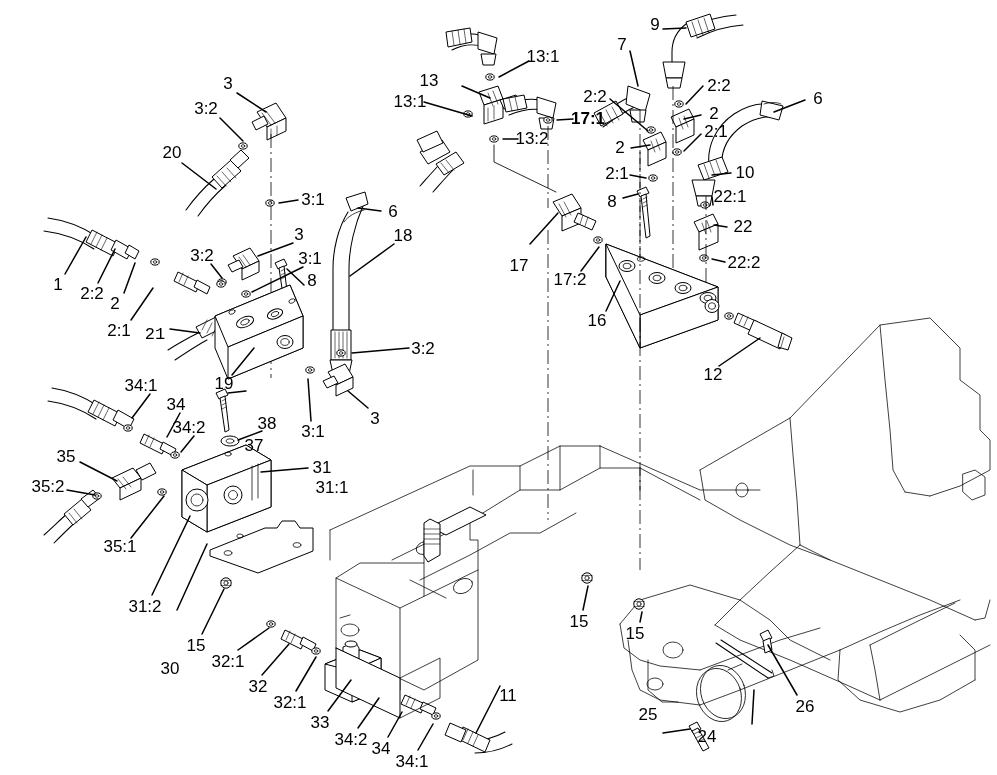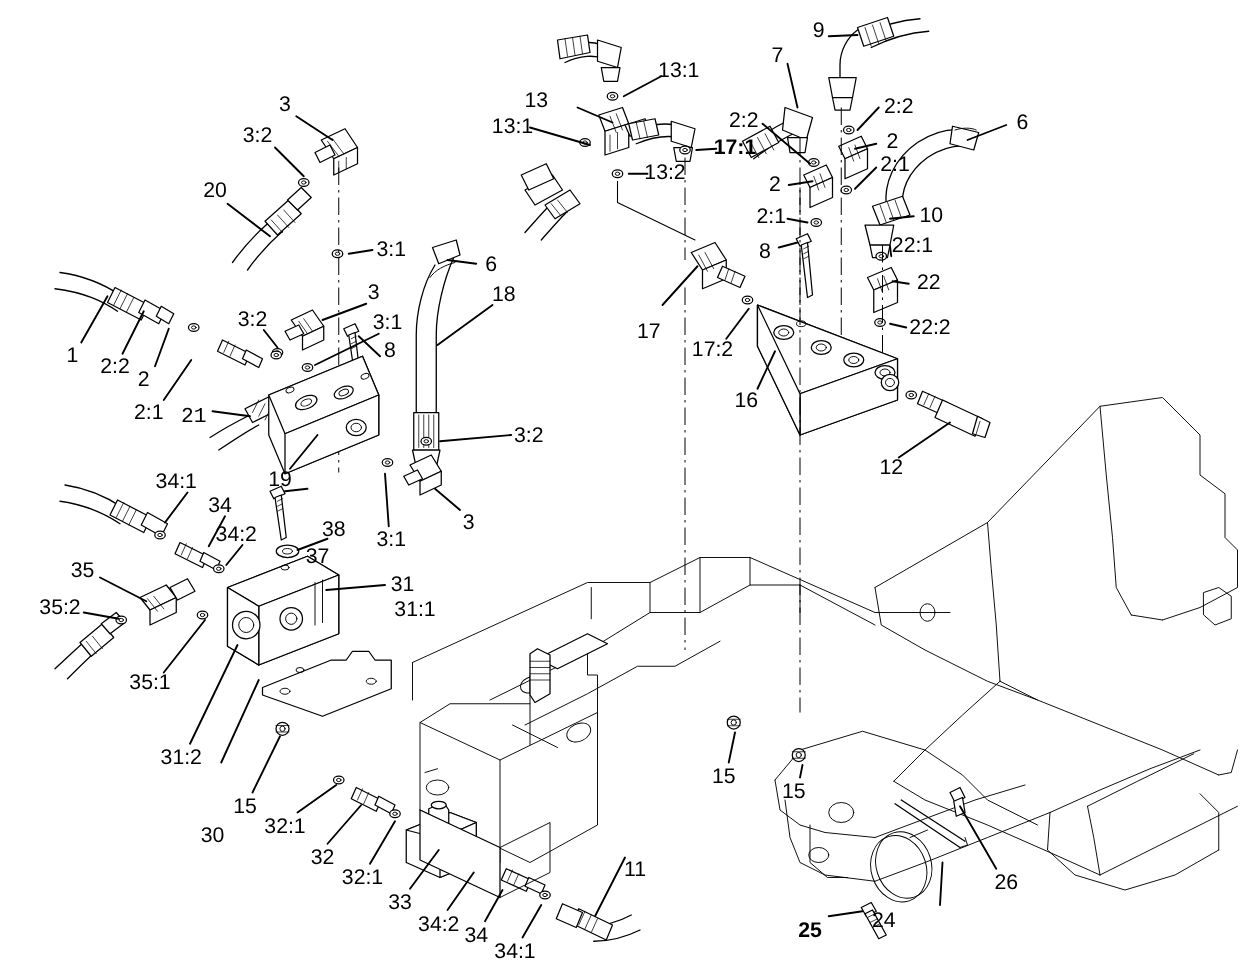--- a/index.html
+++ b/index.html
@@ -585,18 +585,18 @@
       <div class="callout" style="left: 228px; top: 661px;">32:1</div>
       <div class="callout" style="left: 258px; top: 686px;">32</div>
       <div class="callout" style="left: 290px; top: 702px;">32:1</div>
       <div class="callout" style="left: 320px; top: 722px;">33</div>
       <div class="callout" style="left: 351px; top: 739px;">34:2</div>
       <div class="callout" style="left: 381px; top: 748px;">34</div>
       <div class="callout" style="left: 412px; top: 761px;">34:1</div>
       <div class="callout" style="left: 508px; top: 695px;">11</div>
       <div class="callout" style="left: 579px; top: 621px;">15</div>
       <div class="callout" style="left: 635px; top: 633px;">15</div>
-      <div class="callout" style="left: 648px; top: 744px; font-weight: bold;">25</div>
+      <div class="callout" style="left: 648px; top: 714px;">25</div>
       <div class="callout" style="left: 707px; top: 736px;">24</div>
       <div class="callout" style="left: 805px; top: 706px;">26</div>
     </div>
 
 </div>
 
 </body></html>

